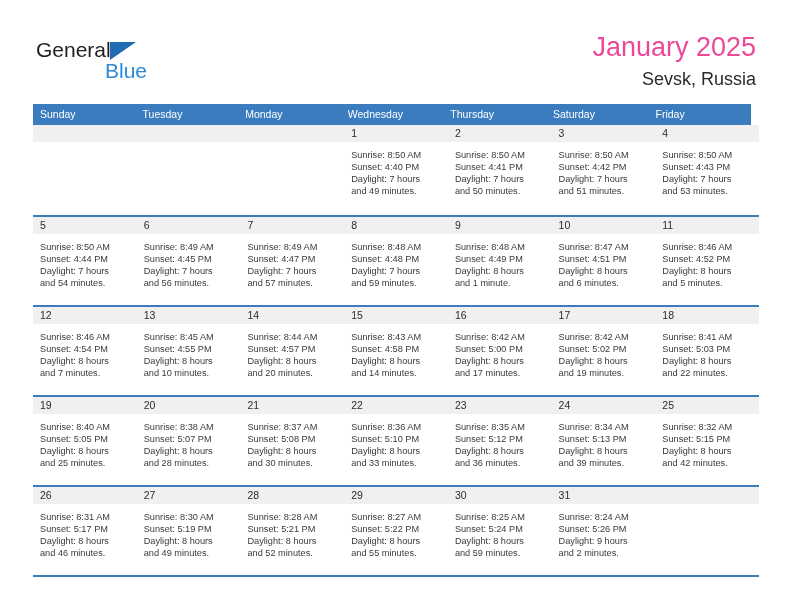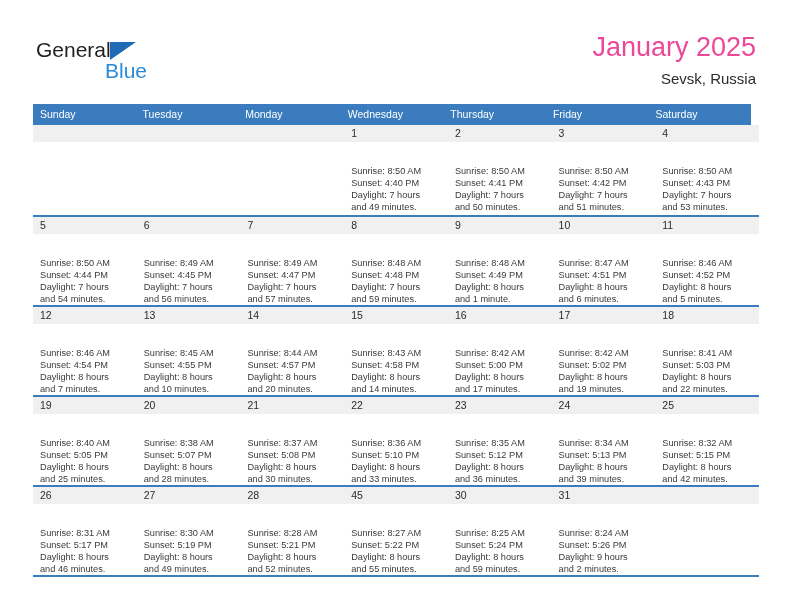--- a/index.html
+++ b/index.html
@@ -57,21 +57,21 @@
     right: 36px; top: 30px;
     text-align: right;
   }
   .cal-title {
     font-size: 27px;
     color: #ec4899;
     line-height: 34px;
     white-space: nowrap;
   }
   .cal-subtitle {
-    font-size: 15px;
+    font-size: 18px;
     color: #2b2b2b;
     line-height: 22px;
     margin-top: 4px;
     white-space: nowrap;
   }
 
   
   .calendar {
     position: absolute;
     left: 33px; top: 104px;
@@ -111,21 +111,21 @@
     background: #f0f0f0;
     padding-left: 7px;
     font-size: 10.5px;
     color: #2b2b2b;
     line-height: 17px;
   }
   .day-cell.empty .day-number-bar {
     background: #f0f0f0;
   }
   .day-info {
-    padding: 23px 6px 0 7px;
+    padding: 7px 6px 0 7px;
     font-size: 9.2px;
     line-height: 12.1px;
     color: #3a3a3a;
   }
   .day-info div { white-space: nowrap; }
   .grid-bottom {
     width: 726px;
     height: 2px;
     background: #3a7cbe;
   }
@@ -150,22 +150,22 @@
 
   </div>
 
   <div class="calendar">
     <div class="weekday-row" id="weekday-row">
         <div class="weekday">Sunday</div>
         <div class="weekday">Tuesday</div>
         <div class="weekday">Monday</div>
         <div class="weekday">Wednesday</div>
         <div class="weekday">Thursday</div>
+        <div class="weekday">Saturday</div>
         <div class="weekday">Friday</div>
-        <div class="weekday">Saturday</div>
       </div>
     <div id="weeks-container">
         <div class="week-row">
           <div class="day-cell empty">
             <div class="day-number-bar"></div>
           </div>
           <div class="day-cell empty">
             <div class="day-number-bar"></div>
           </div>
           <div class="day-cell empty">
@@ -425,21 +425,21 @@
           <div class="day-cell">
             <div class="day-number-bar">28</div>
             <div class="day-info">
               <div>Sunrise: 8:28 AM</div>
               <div>Sunset: 5:21 PM</div>
               <div>Daylight: 8 hours</div>
               <div>and 52 minutes.</div>
             </div>
           </div>
           <div class="day-cell">
-            <div class="day-number-bar">45</div>
+            <div class="day-number-bar">29</div>
             <div class="day-info">
               <div>Sunrise: 8:27 AM</div>
               <div>Sunset: 5:22 PM</div>
               <div>Daylight: 8 hours</div>
               <div>and 55 minutes.</div>
             </div>
           </div>
           <div class="day-cell">
             <div class="day-number-bar">30</div>
             <div class="day-info">

